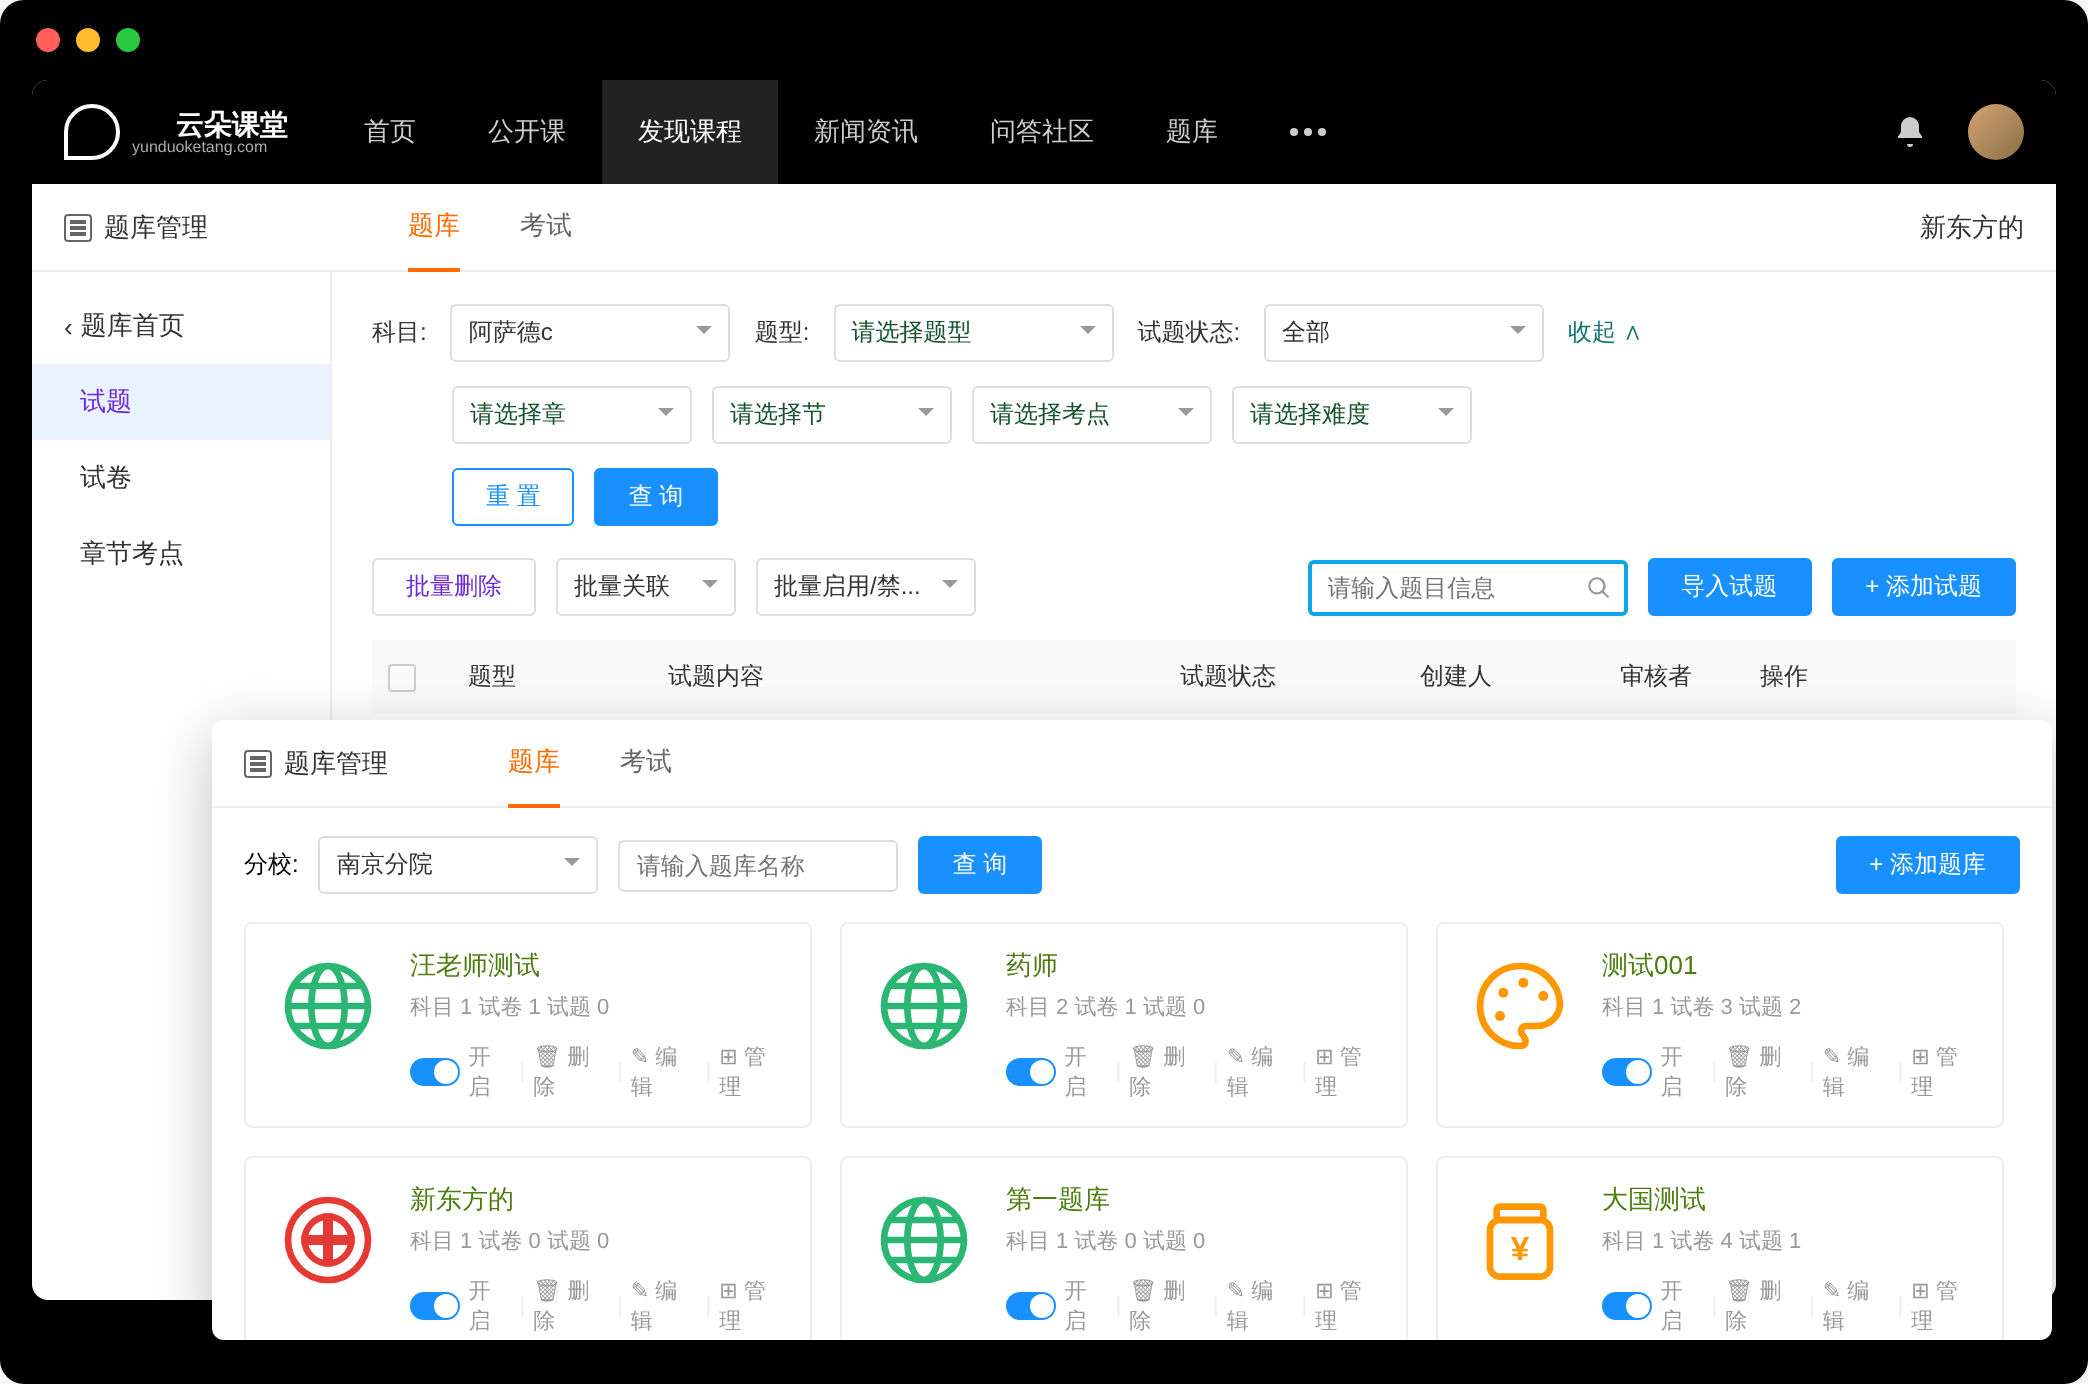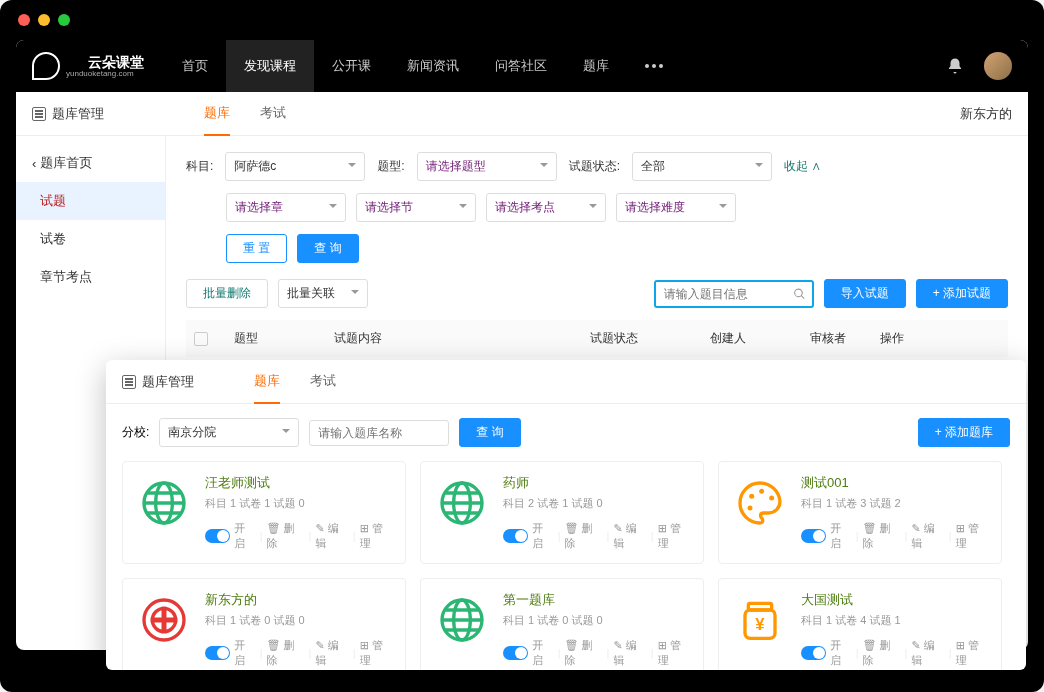--- a/index.html
+++ b/index.html
@@ -35,35 +35,35 @@
 .sh-icon::after { content: ""; position: absolute; left: 2px; top: 2px; right: 2px; height: 2px; background: #666; box-shadow: 0 3px 0 #666, 0 6px 0 #666; }
 .sh-tabs { margin-left: 100px; display: flex; gap: 30px; }
 .sh-tab { font-size: 13px; color: #666; padding: 12px 0; cursor: pointer; }
 .sh-tab.active { color: #ff6b00; border-bottom: 2px solid #ff6b00; }
 .sh-right { margin-left: auto; font-size: 13px; color: #333; }
 
 .body1 { display: flex; height: calc(100% - 96px); }
 .sidebar { width: 150px; border-right: 1px solid #eee; padding-top: 8px; }
 .sb-back { padding: 10px 16px; font-size: 13px; color: #333; cursor: pointer; display: flex; align-items: center; gap: 4px; }
 .sb-item { padding: 10px 24px; font-size: 13px; color: #333; cursor: pointer; }
-.sb-item.active { background: #e8f3ff; color: #b91c1c; }
+.sb-item.active { background: #e8f3ff; color: #6d28d9; }
 
 .main1 { flex: 1; padding: 16px 20px; }
 .filter-row { display: flex; align-items: center; gap: 12px; margin-bottom: 12px; font-size: 12px; }
 .filter-label { color: #333; }
 .select-box { border: 1px solid #ddd; border-radius: 3px; padding: 5px 24px 5px 8px; font-size: 12px; color: #333; min-width: 110px; position: relative; cursor: pointer; background: #fff; }
-.select-box.ph { color: #701a75; }
+.select-box.ph { color: #14532d; }
 .select-box::after { content: ""; position: absolute; right: 8px; top: 50%; transform: translateY(-50%); border: 4px solid transparent; border-top-color: #999; }
 .collapse-link { color: #0f766e; font-size: 12px; cursor: pointer; }
 .filter-row2 { display: flex; gap: 10px; margin-bottom: 12px; margin-left: 40px; }
 .btn-row { display: flex; gap: 10px; margin-bottom: 16px; margin-left: 40px; }
 .btn { padding: 5px 16px; border-radius: 3px; font-size: 12px; cursor: pointer; border: 1px solid; }
 .btn-outline-blue { border-color: #1890ff; color: #1890ff; background: #fff; }
 .btn-blue { background: #1890ff; border-color: #1890ff; color: #fff; }
-.btn-outline { border-color: #ddd; color: #0f766e; background: #fff; }
+.btn-outline { border-color: #ddd; color: #6d28d9; background: #fff; }
 
 .action-row { display: flex; align-items: center; gap: 10px; margin-bottom: 12px; }
 .search-input { border: 2px solid #0ea5e9; border-radius: 3px; padding: 5px 28px 5px 8px; font-size: 12px; width: 160px; margin-left: auto; position: relative; }
 .search-wrap { position: relative; margin-left: auto; }
 .search-wrap svg { position: absolute; right: 8px; top: 50%; transform: translateY(-50%); width: 13px; height: 13px; fill: #999; }
 
 .table-head { display: flex; align-items: center; padding: 10px 8px; background: #fafafa; font-size: 12px; color: #333; }
 .th-check { width: 40px; }
 .checkbox { width: 14px; height: 14px; border: 1px solid #ccc; border-radius: 2px; }
 .th-type { width: 100px; }
@@ -117,22 +117,22 @@
     <div class="topnav">
       <div class="logo">
         <div class="logo-icon"></div>
         <div>
           <div class="logo-text">云朵课堂</div>
           <div class="logo-sub">yunduoketang.com</div>
         </div>
       </div>
       <div class="nav-items">
         <div class="nav-item">首页</div>
+        <div class="nav-item">公开课</div>
         <div class="nav-item active">发现课程</div>
-        <div class="nav-item">公开课</div>
         <div class="nav-item">新闻资讯</div>
         <div class="nav-item">问答社区</div>
         <div class="nav-item">题库</div>
         <div class="nav-dots">
             <span></span>
             <span></span>
             <span></span>
           </div>
       </div>
       <div class="nav-right">
@@ -185,20 +185,21 @@
           <div class="select-box ph" style="min-width:120px">请选择难度</div>
         </div>
         <div class="btn-row">
           <div class="btn btn-outline-blue">重 置</div>
           <div class="btn btn-blue">查 询</div>
         </div>
 
         <div class="action-row">
           <div class="btn btn-outline">批量删除</div>
           <div class="select-box" style="min-width:90px">批量关联</div>
+          <div class="select-box" style="min-width:110px">批量启用/禁...</div>
           <div class="search-wrap">
             <input class="search-input" placeholder="请输入题目信息" style="">
             <svg viewBox="0 0 24 24">
                 <path d="M10 2a8 8 0 1 0 5 14.3l5 5 1.4-1.4-5-5A8 8 0 0 0 10 2zm0 2a6 6 0 1 1 0 12 6 6 0 0 1 0-12z"></path>
               </svg>
           </div>
           <div class="btn btn-blue">导入试题</div>
           <div class="btn btn-blue">+ 添加试题</div>
         </div>
 

